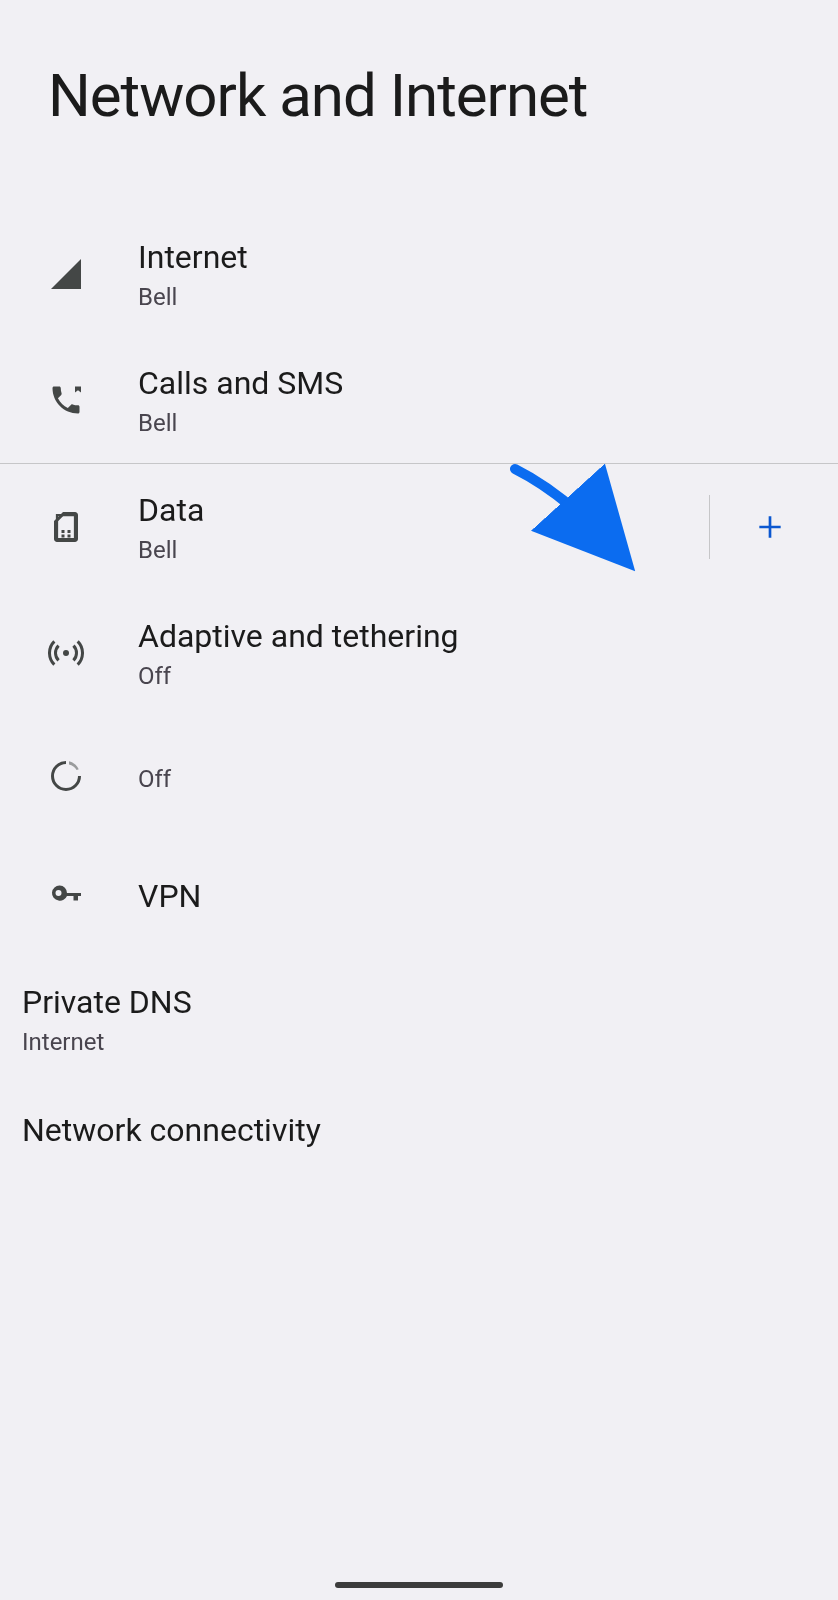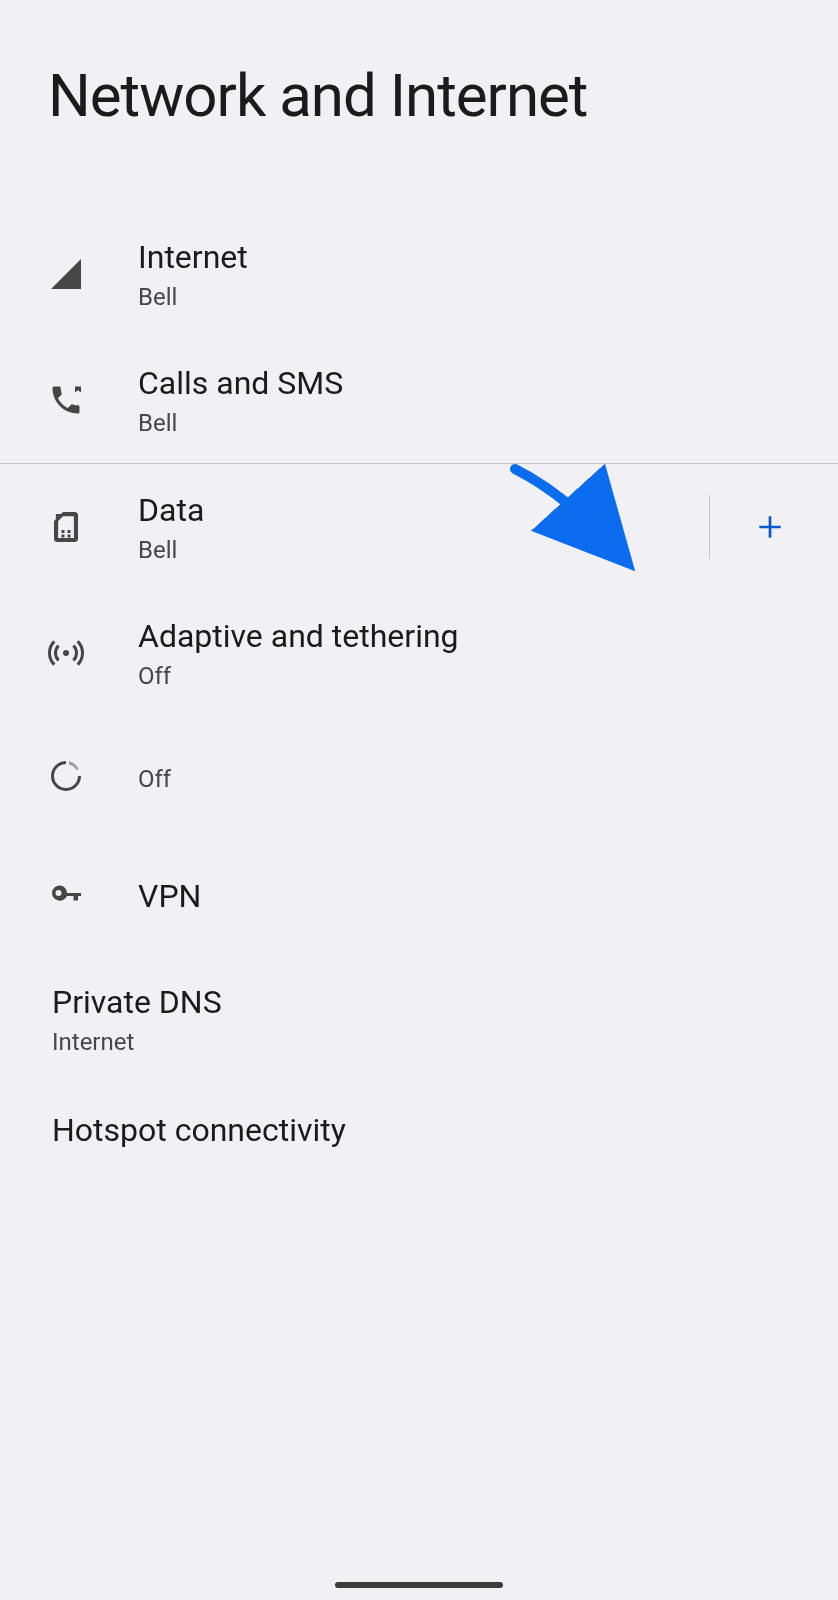--- a/index.html
+++ b/index.html
@@ -20,21 +20,21 @@
       color: #1b1b1b;
     }
     .list { }
     .row {
       display: flex;
       align-items: center;
       padding: 26px 48px 26px 48px;
       min-height: 120px;
       position: relative;
     }
-    .row-noicon { padding-left: 52px; }
+    .row-noicon { padding-left: 22px; }
     .icon-slot {
       width: 90px;
       display: flex;
       justify-content: flex-start;
       align-items: center;
     }
     .icon-slot svg { width: 36px; height: 36px; fill: #444746; }
     .txt { flex: 1; display: flex; flex-direction: column; }
     .title { font-size: 32px; color: #1b1b1b; line-height: 1.25; }
     .sub   { font-size: 24px; color: #49454e; margin-top: 6px; }
@@ -179,21 +179,21 @@
 
   <div class="row row-noicon">
     <div class="txt">
       <span class="title">Private DNS</span>
       <span class="sub">Internet</span>
     </div>
   </div>
 
   <div class="row row-noicon" style="padding-bottom:0;min-height:70px;">
     <div class="txt">
-      <span class="title">Hotspot connectivity</span>
+      <span class="title">Network connectivity</span>
     </div>
   </div>
 
 </div>
 
 <div class="annot-arrow">
   <svg viewBox="0 0 160 140">
     <defs>
       <marker id="ah" markerWidth="10" markerHeight="10" refX="7" refY="5" orient="auto">
         <path d="M0,0 L10,5 L0,10 Z" fill="#0b6cf0"></path>

